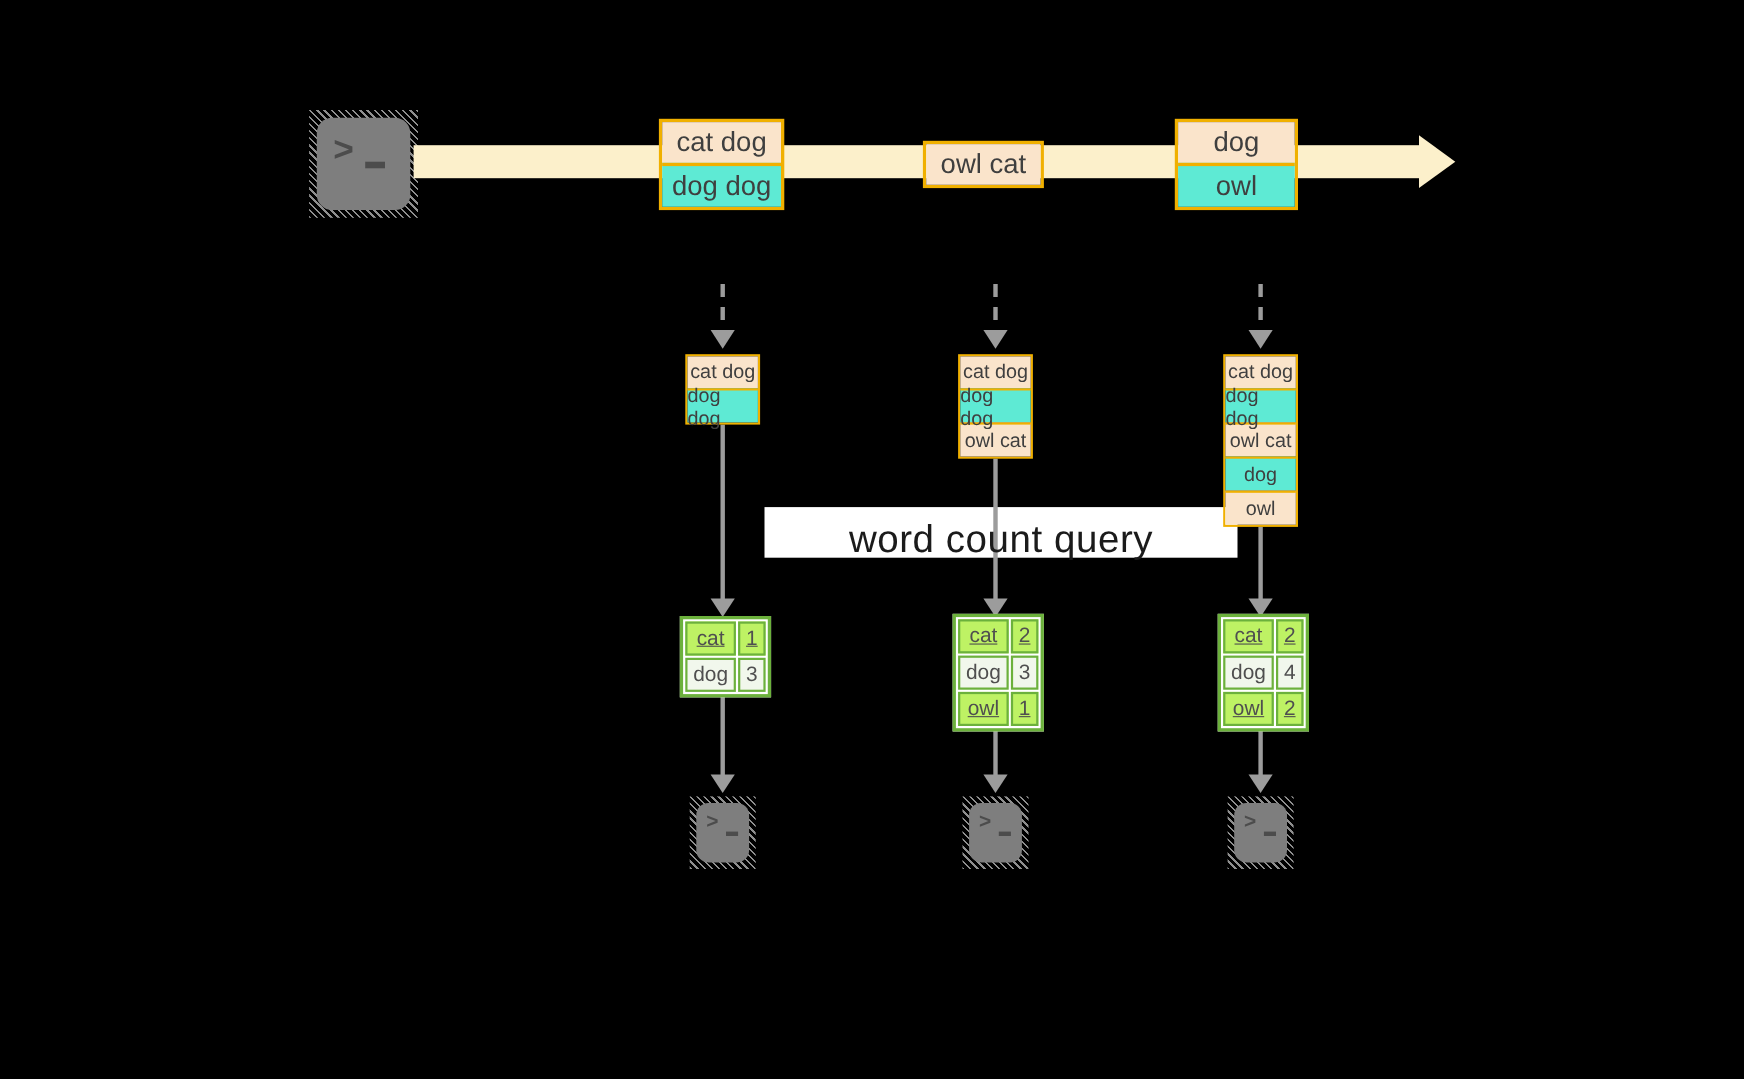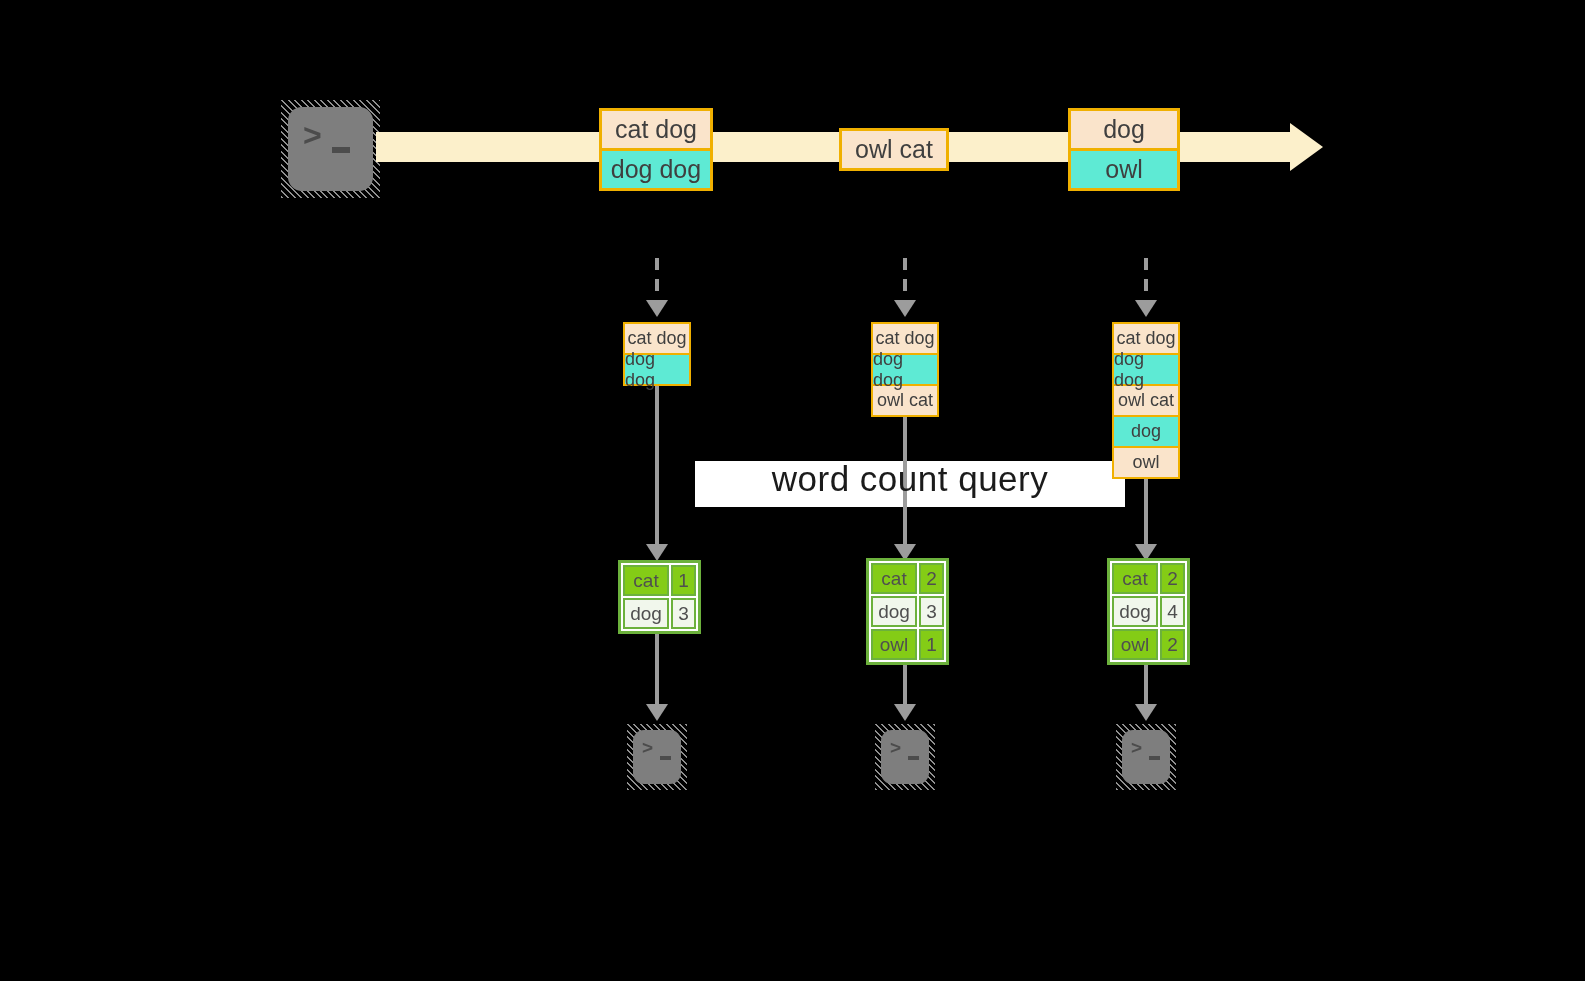--- a/index.html
+++ b/index.html
@@ -49,36 +49,36 @@
     background:repeating-linear-gradient(to bottom,#9c9c9c 0,#9c9c9c 12px,transparent 12px,transparent 21px);
   }
   .vline{position:absolute;width:4px;background:#9c9c9c;z-index:2;}
   .ahead{
     position:absolute;width:0;height:0;z-index:2;
     border-left:11px solid transparent;border-right:11px solid transparent;border-top:17px solid #9c9c9c;
   }
   
   .qband{position:absolute;left:695px;top:461px;width:430px;height:46px;background:#ffffff;z-index:1;}
   .qlabel{
-    position:absolute;left:695px;top:456px;width:430px;height:46px;z-index:5;
+    position:absolute;left:695px;top:468px;width:430px;height:46px;z-index:5;
     display:flex;align-items:center;justify-content:center;
     font-size:35px;color:#1b1b1b;letter-spacing:.5px;
   }
   
   .rtable{
     position:absolute;border:3px solid #6CB13C;background:#ffffff;
     border-collapse:separate;border-spacing:2px;z-index:3;
   }
   .rtable td{
     border:2px solid #6CB13C;text-align:center;vertical-align:middle;
     font-size:19px;color:#4f4f4f;padding:0;height:27px;
   }
   .rtable td.word{width:42px;}
   .rtable td.num{width:21px;}
-  .cell-dark{background:#84cc16;}
+  .cell-dark{background:#bef264;text-decoration:underline;}
   .cell-light{background:#F1F7EC;}
 </style>
 </head>
 <body>
 
 <div class="canvas">
 
   <div class="term term-lg" style="left:281px;top:100px;width:99px;height:98px;">
     <div class="term-body">
       <span class="term-gt">&gt;</span>

